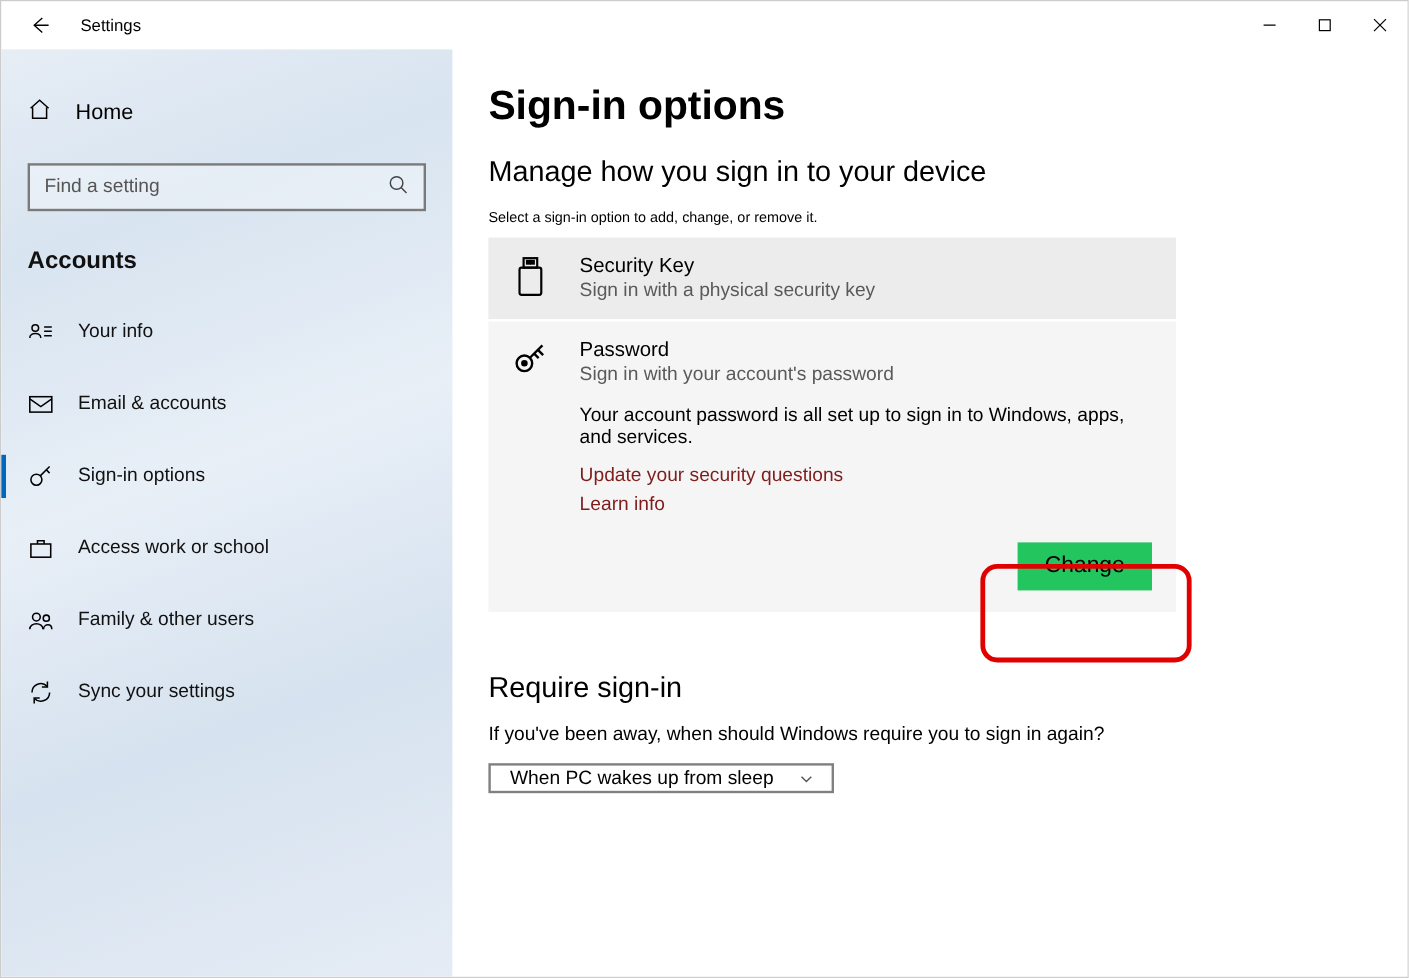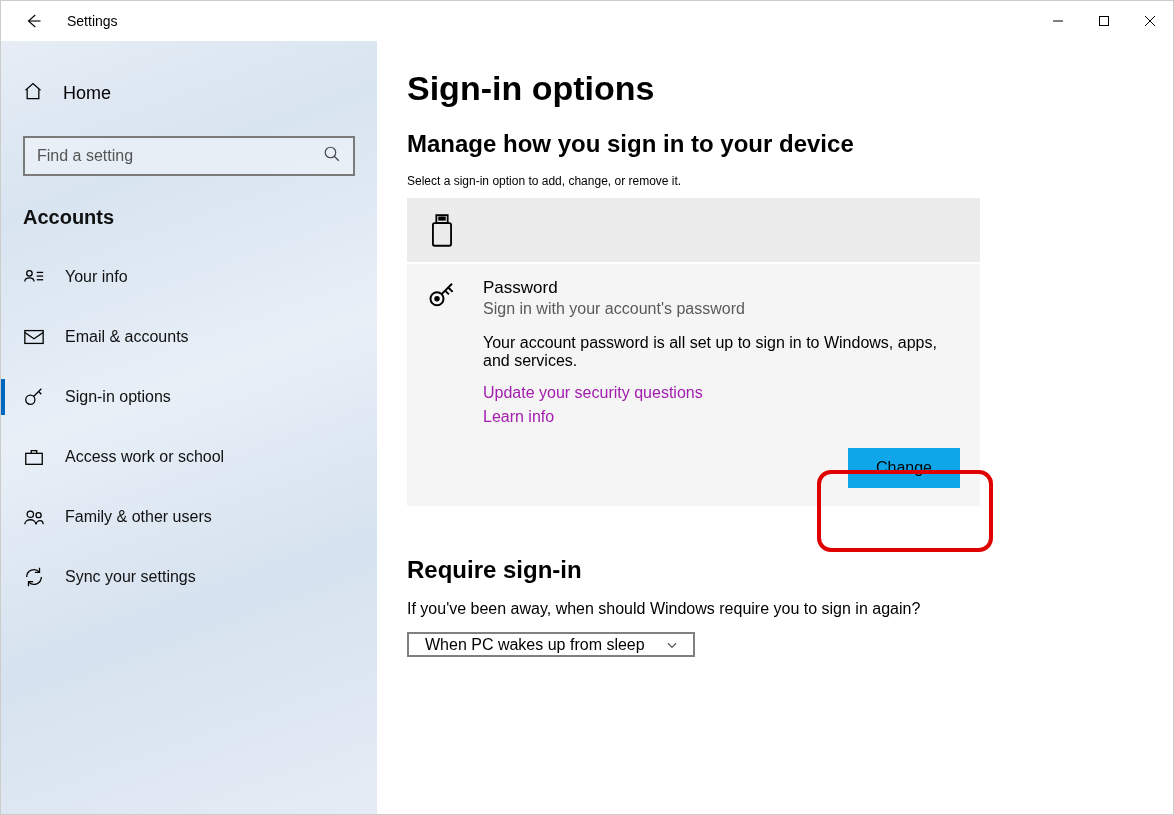--- a/index.html
+++ b/index.html
@@ -33,35 +33,35 @@
   .search-box input { flex: 1; border: none; background: transparent; outline: none; font-size: 16px; color: #333; }
   .search-box input::placeholder { color: #555; }
   .sb-heading { padding: 10px 22px 18px 22px; font-size: 20px; font-weight: 600; color: #111; }
   .sb-item { position: relative; display: flex; align-items: center; gap: 20px; padding: 0 22px; height: 60px; font-size: 16px; color: #111; cursor: pointer; }
   .sb-item .icon-slot { width: 22px; display: flex; align-items: center; justify-content: center; }
   .sb-item.active::before { content: ""; position: absolute; left: 0; top: 12px; bottom: 12px; width: 4px; background: #0067c0; }
 
   
   .main { flex: 1; padding: 28px 0 0 30px; overflow-y: auto; position: relative; }
   .page-title { font-size: 34px; font-weight: 600; margin-bottom: 22px; }
-  .section-title { font-size: 24px; font-weight: 700; margin-top: 10px; margin-bottom: 16px; }
+  .section-title { font-size: 24px; font-weight: 400; margin-top: 10px; margin-bottom: 16px; }
   .section-desc { font-size: 12px; color: #000; margin-bottom: 10px; }
 
   .option-list { width: 573px; }
   .opt { background: #f0f0f0; border-top: 2px solid #fff; padding: 14px 18px; }
   .opt:first-child { border-top: none; background: #ececec; }
   .opt-header { display: flex; gap: 24px; align-items: flex-start; cursor: pointer; }
   .opt-icon { width: 34px; display: flex; align-items: flex-start; justify-content: center; padding-top: 2px; }
   .opt-labels .opt-title { font-size: 17px; color: #000; }
   .opt-labels .opt-sub { font-size: 16px; color: #5a5a5a; margin-top: 2px; }
   .opt-body { padding-left: 58px; padding-top: 10px; }
   .opt-body .detail { font-size: 16px; color: #000; margin-top: 6px; margin-bottom: 14px; max-width: 460px; }
-  .opt-body .link { display: block; font-size: 16px; color: #a21caf; margin-top: 6px; margin-bottom: 4px; cursor: pointer; }
+  .opt-body .link { display: block; font-size: 16px; color: #7f1d1d; margin-top: 6px; margin-bottom: 4px; cursor: pointer; }
   .opt-actions { display: flex; justify-content: flex-end; padding: 18px 2px 4px 0; }
-  .btn-change { width: 112px; height: 40px; background: #0ea5e9; border: none; font-size: 16px; cursor: pointer; }
+  .btn-change { width: 112px; height: 40px; background: #22c55e; border: none; font-size: 19px; cursor: pointer; }
 
   .highlight-ring { position: absolute; border: 4px solid #e00000; border-radius: 14px; pointer-events: none; }
 
   .require-section { margin-top: 50px; }
   .require-q { font-size: 16px; margin-top: 16px; margin-bottom: 14px; }
 
   .dropdown { display: inline-flex; align-items: center; border: 2px solid #808080; height: 25px; padding: 0 14px 0 16px; gap: 20px; font-size: 16px; cursor: pointer; background: #fff; }
   .dropdown .chev { display: flex; align-items: center; }
 
   
@@ -210,20 +210,24 @@
 
         <div class="opt">
           <div class="opt-header">
             <div class="opt-icon">
               <svg width="28" height="34" viewBox="0 0 24 30" fill="none" stroke="#000" stroke-width="1.6">
                   <rect x="7" y="1" width="10" height="7"></rect>
                   <rect x="4" y="8" width="16" height="20" rx="1.5"></rect>
                   <rect x="9.5" y="3" width="2" height="2" fill="#000"></rect>
                   <rect x="12.5" y="3" width="2" height="2" fill="#000"></rect>
                 </svg>
+            </div>
+            <div class="opt-labels">
+              <div class="opt-title">Security Key</div>
+              <div class="opt-sub">Sign in with a physical security key</div>
             </div>
           </div>
         </div>
 
         <div class="opt" style="background:#f5f5f5;">
           <div class="opt-header">
             <div class="opt-icon">
               <svg width="30" height="30" viewBox="0 0 24 24" fill="none" stroke="#000" stroke-width="1.6">
                   <circle cx="8" cy="15" r="5.2"></circle>
                   <circle cx="8" cy="15" r="1.4" fill="#000"></circle>

